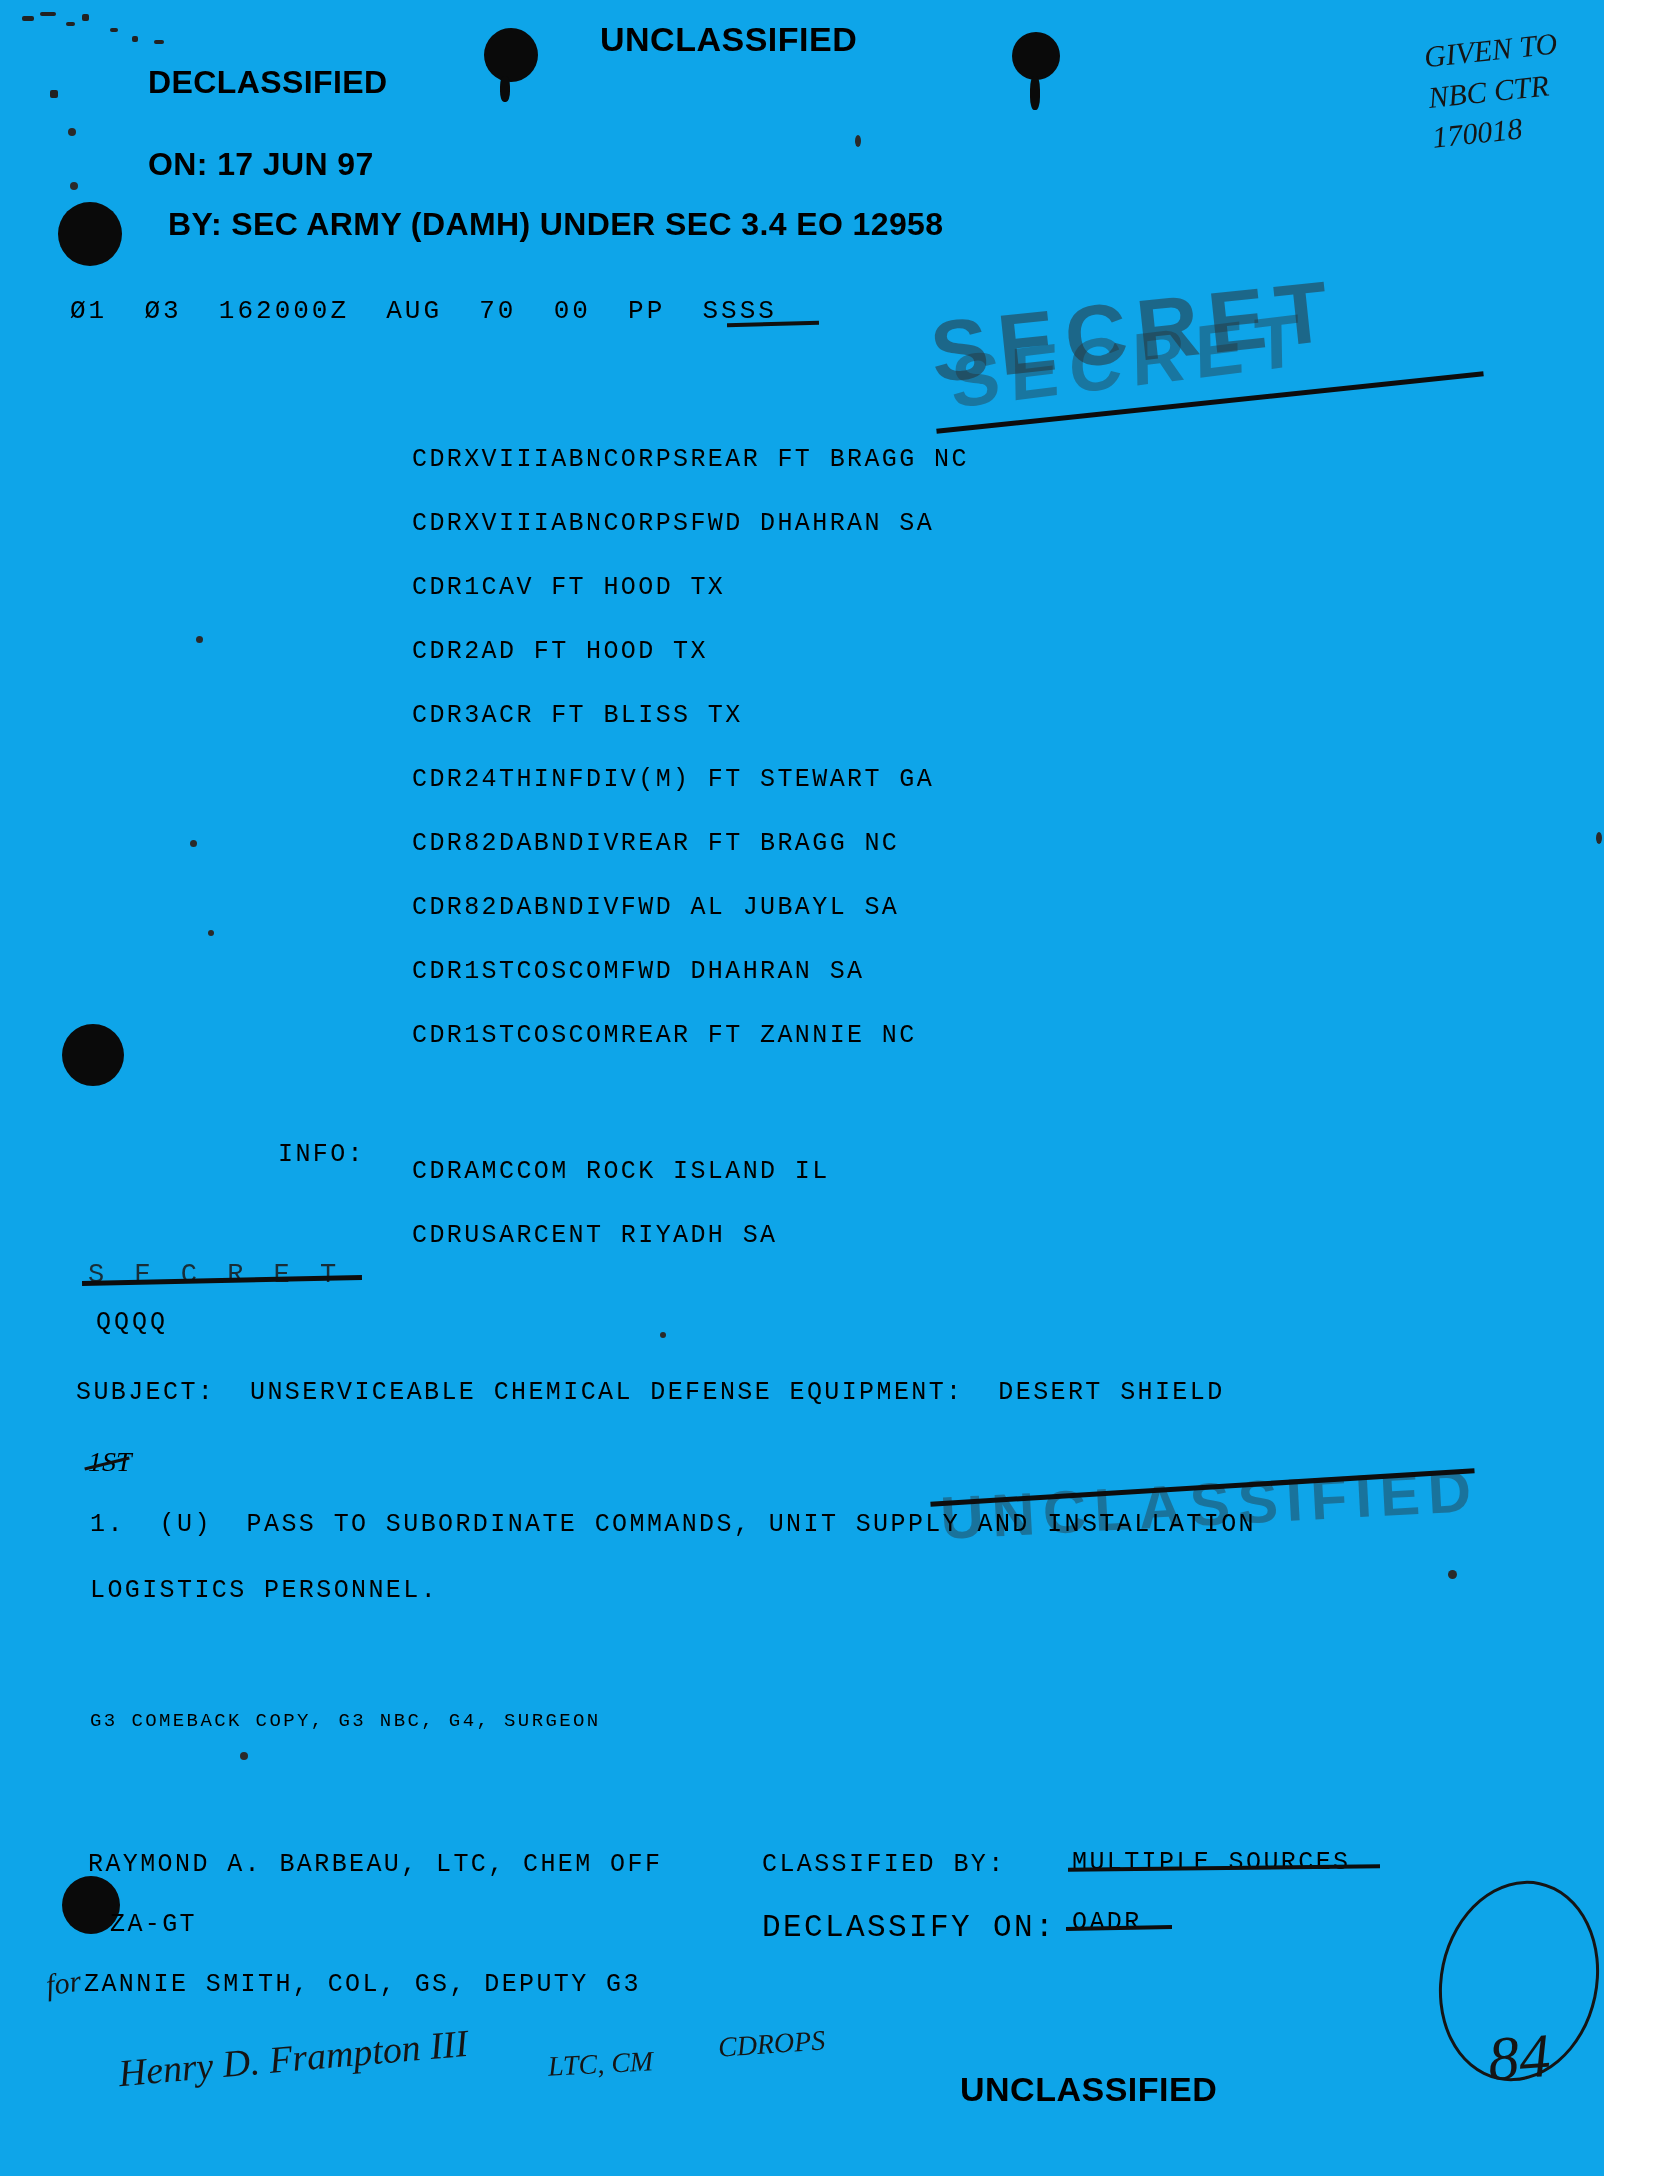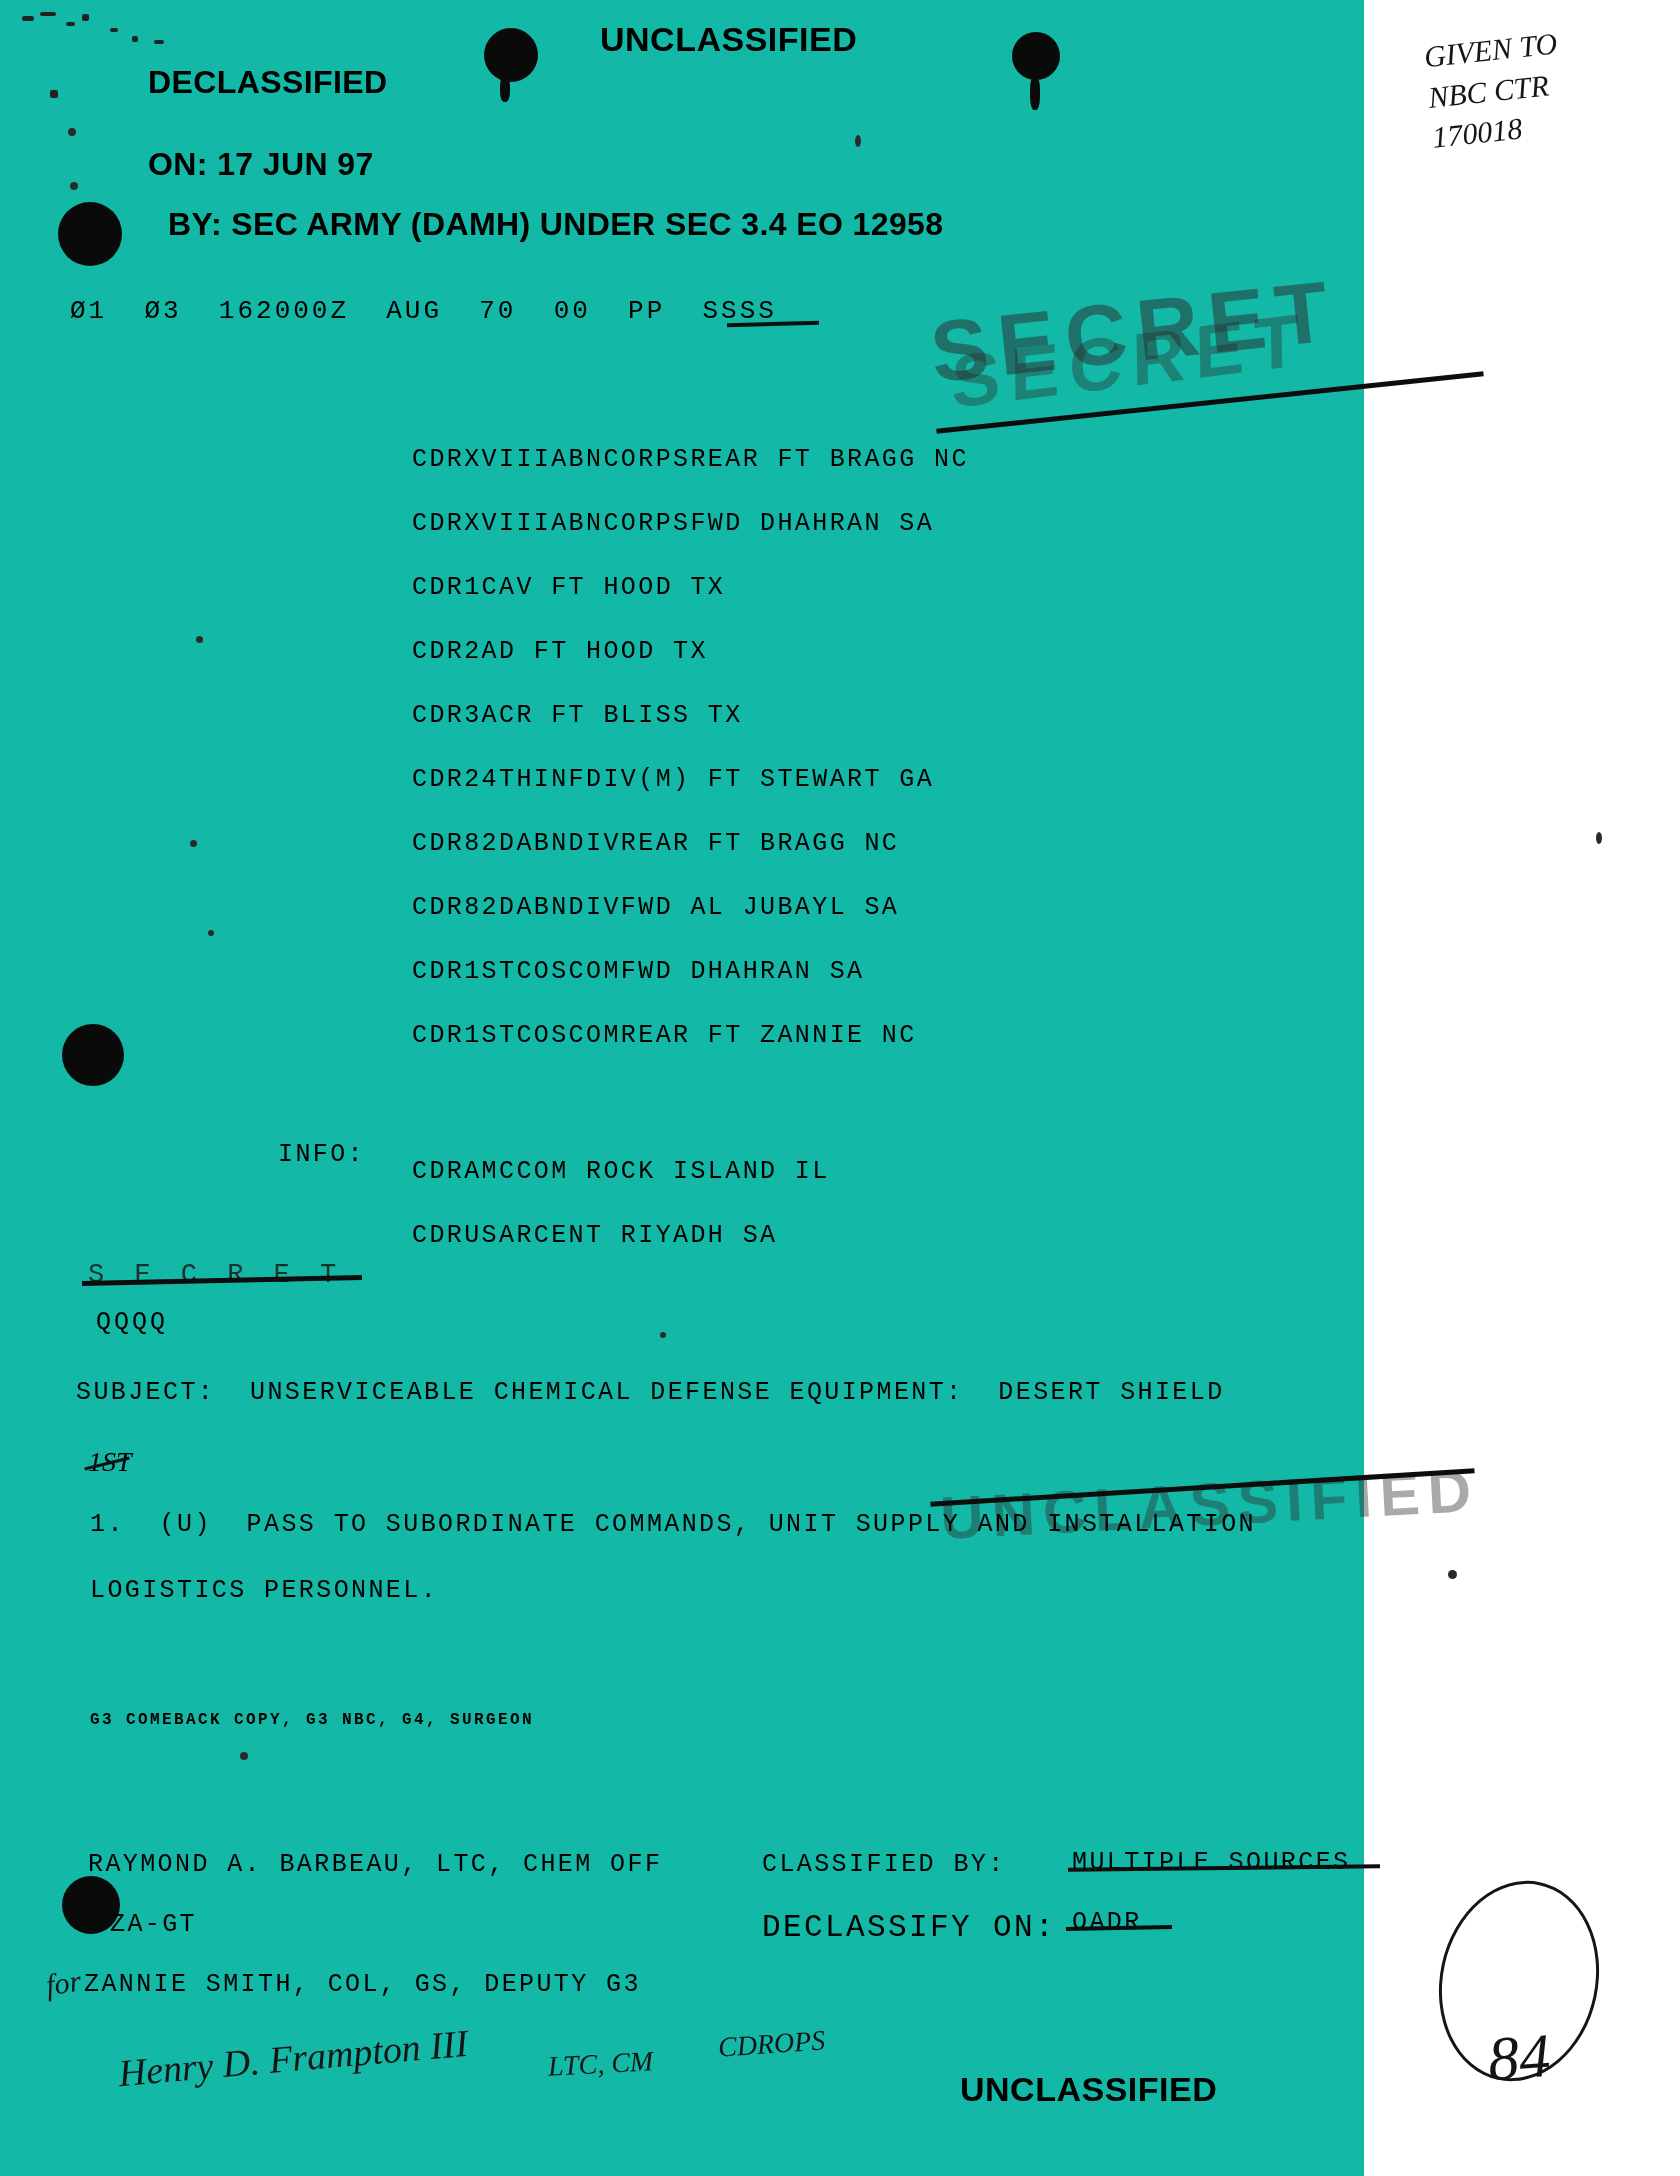--- a/index.html
+++ b/index.html
@@ -11,23 +11,23 @@
     width: 1680px;
     height: 2176px;
     position: relative;
     font-family: "Liberation Mono", monospace;
     color: #000000;
     overflow: hidden;
   }
   .page {
     position: absolute;
     left: 0; top: 0;
-    width: 1364px;
+    width: 1604px;
     height: 2176px;
-    background: #14b8a6;
+    background: #0ea5e9;
   }
   
   .abs {
     position: absolute;
     white-space: pre;
     line-height: 1.0;
   }
   .mono {
     font-family: "Liberation Mono", monospace;
     letter-spacing: 2.2px;
@@ -171,21 +171,21 @@
   
   #qqqq { left: 96px; top: 1310px; font-size: 25px; letter-spacing: 3px; }
   #subject { left: 76px; top: 1380px; font-size: 25px; letter-spacing: 2.4px; }
   #ist { left: 88px; top: 1448px; font-family:"Liberation Serif", serif; font-style: italic; font-size: 28px; }
   #ist-strike {
     position: absolute; left: 84px; top: 1462px;
     width: 46px; height: 3px; background: #111; transform: rotate(-14deg);
   }
   #para1a { left: 90px; top: 1512px; font-size: 25px; letter-spacing: 2.4px; }
   #para1b { left: 90px; top: 1578px; font-size: 25px; letter-spacing: 2.4px; }
-  #dist { left: 90px; top: 1712px; font-size: 16px; letter-spacing: 2.4px; font-weight: bold; }
+  #dist { left: 90px; top: 1712px; font-size: 19px; letter-spacing: 2.4px; }
   #sig1 { left: 88px; top: 1852px; font-size: 25px; letter-spacing: 2.4px; }
   #classby-label { left: 762px; top: 1852px; font-size: 25px; letter-spacing: 2.4px; }
   #classby-val { left: 1072px; top: 1850px; font-size: 25px; letter-spacing: 2.4px; }
   #classby-strike {
     position: absolute; left: 1068px; top: 1866px;
     width: 312px; height: 4px; background: #0d0d0d; transform: rotate(-0.6deg);
   }
   #office { left: 110px; top: 1912px; font-size: 25px; letter-spacing: 2.4px; }
   #declon-label { left: 762px; top: 1912px; font-size: 31px; letter-spacing: 2.4px; }
   #declon-val { left: 1072px; top: 1910px; font-size: 25px; letter-spacing: 2.4px; }

